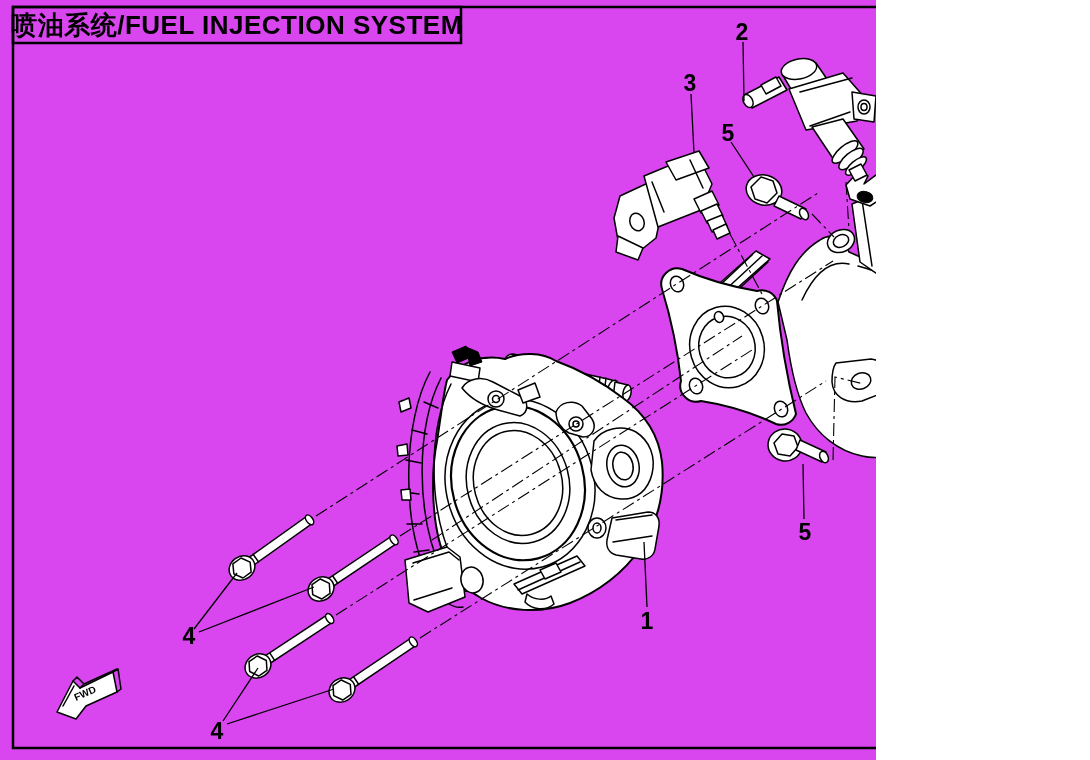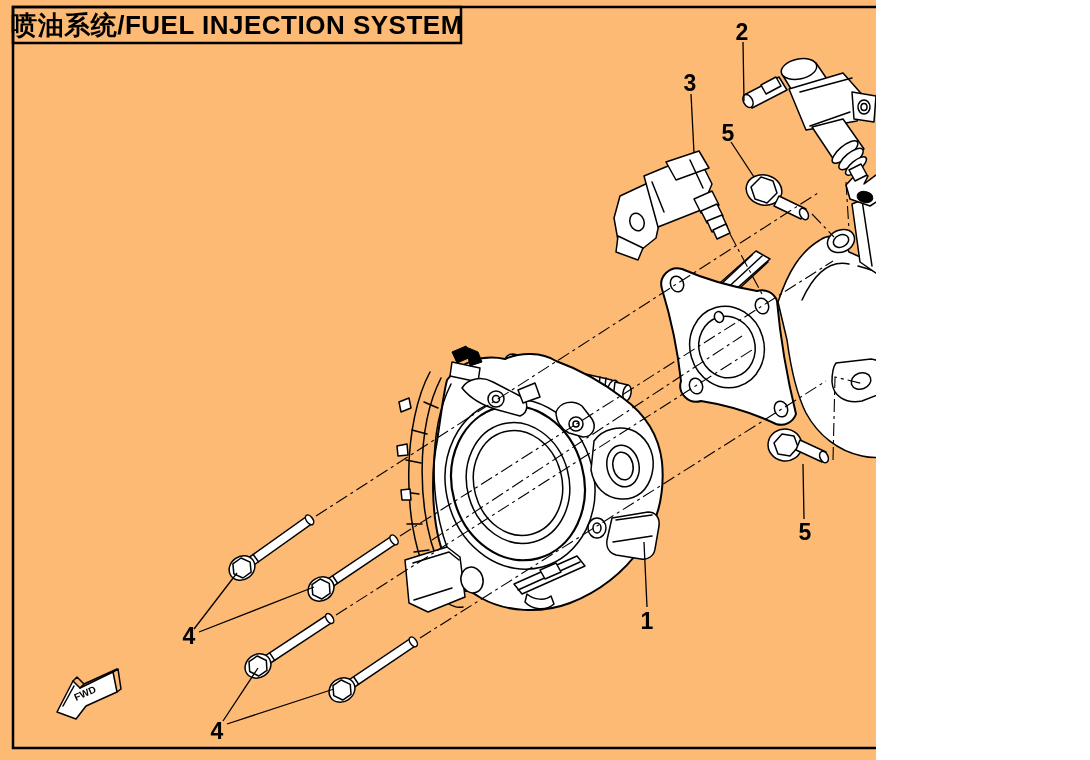--- a/index.html
+++ b/index.html
@@ -1,16 +1,16 @@
 <!DOCTYPE html>
 <html><head>
 <meta charset="utf-8">
 <style>
   html,body{margin:0;padding:0;background:#fff;}
-  .page{position:relative;width:876px;height:760px;background:#fdba74;
+  .page{position:relative;width:876px;height:760px;background:#d946ef;
         font-family:"Liberation Sans", sans-serif;overflow:hidden;}
   svg{display:block}
   .ln{fill:none;stroke:#000;stroke-width:1.5;stroke-linejoin:round;stroke-linecap:round;}
   .fw{fill:#fff;stroke:#000;stroke-width:1.5;stroke-linejoin:round;}
   .fwb{fill:#fff;stroke:#000;stroke-width:2;stroke-linejoin:round;}
   .blk{fill:#000;stroke:#000;stroke-width:1;}
   .dash{fill:none;stroke:#000;stroke-width:1.1;stroke-dasharray:13 4 3 4;}
   .leader{fill:none;stroke:#000;stroke-width:1.3;}
   .callout{font-weight:bold;font-size:23px;fill:#000;text-anchor:middle;}
   .title-text{font-weight:bold;font-size:26px;fill:#000;text-anchor:middle;letter-spacing:.5px;}

